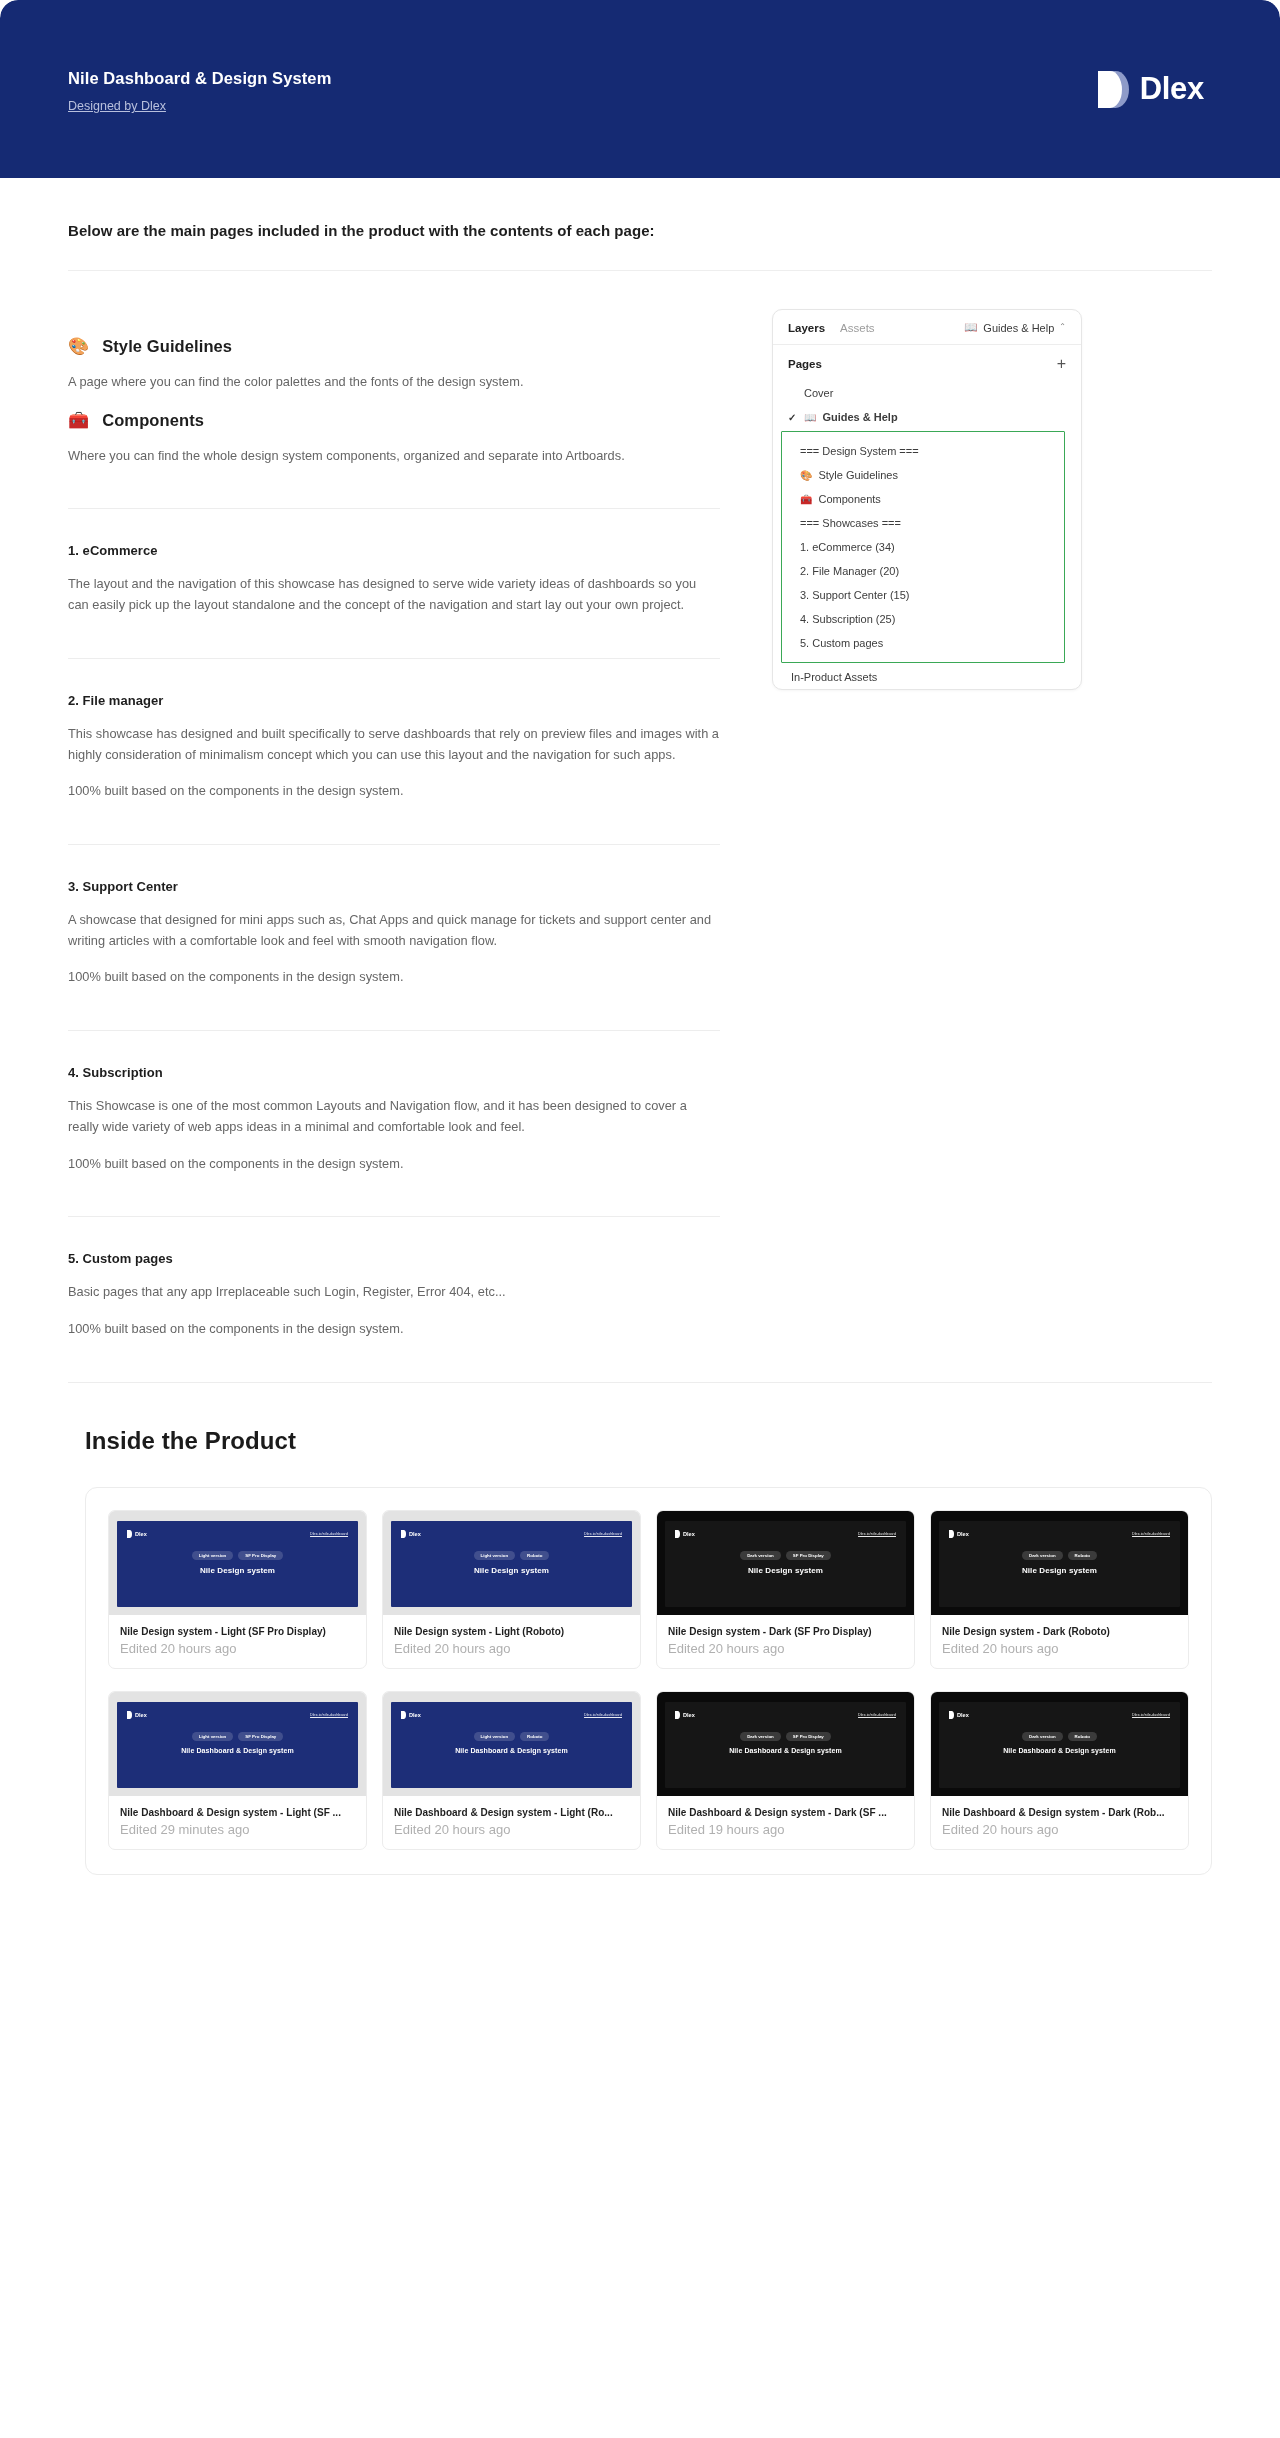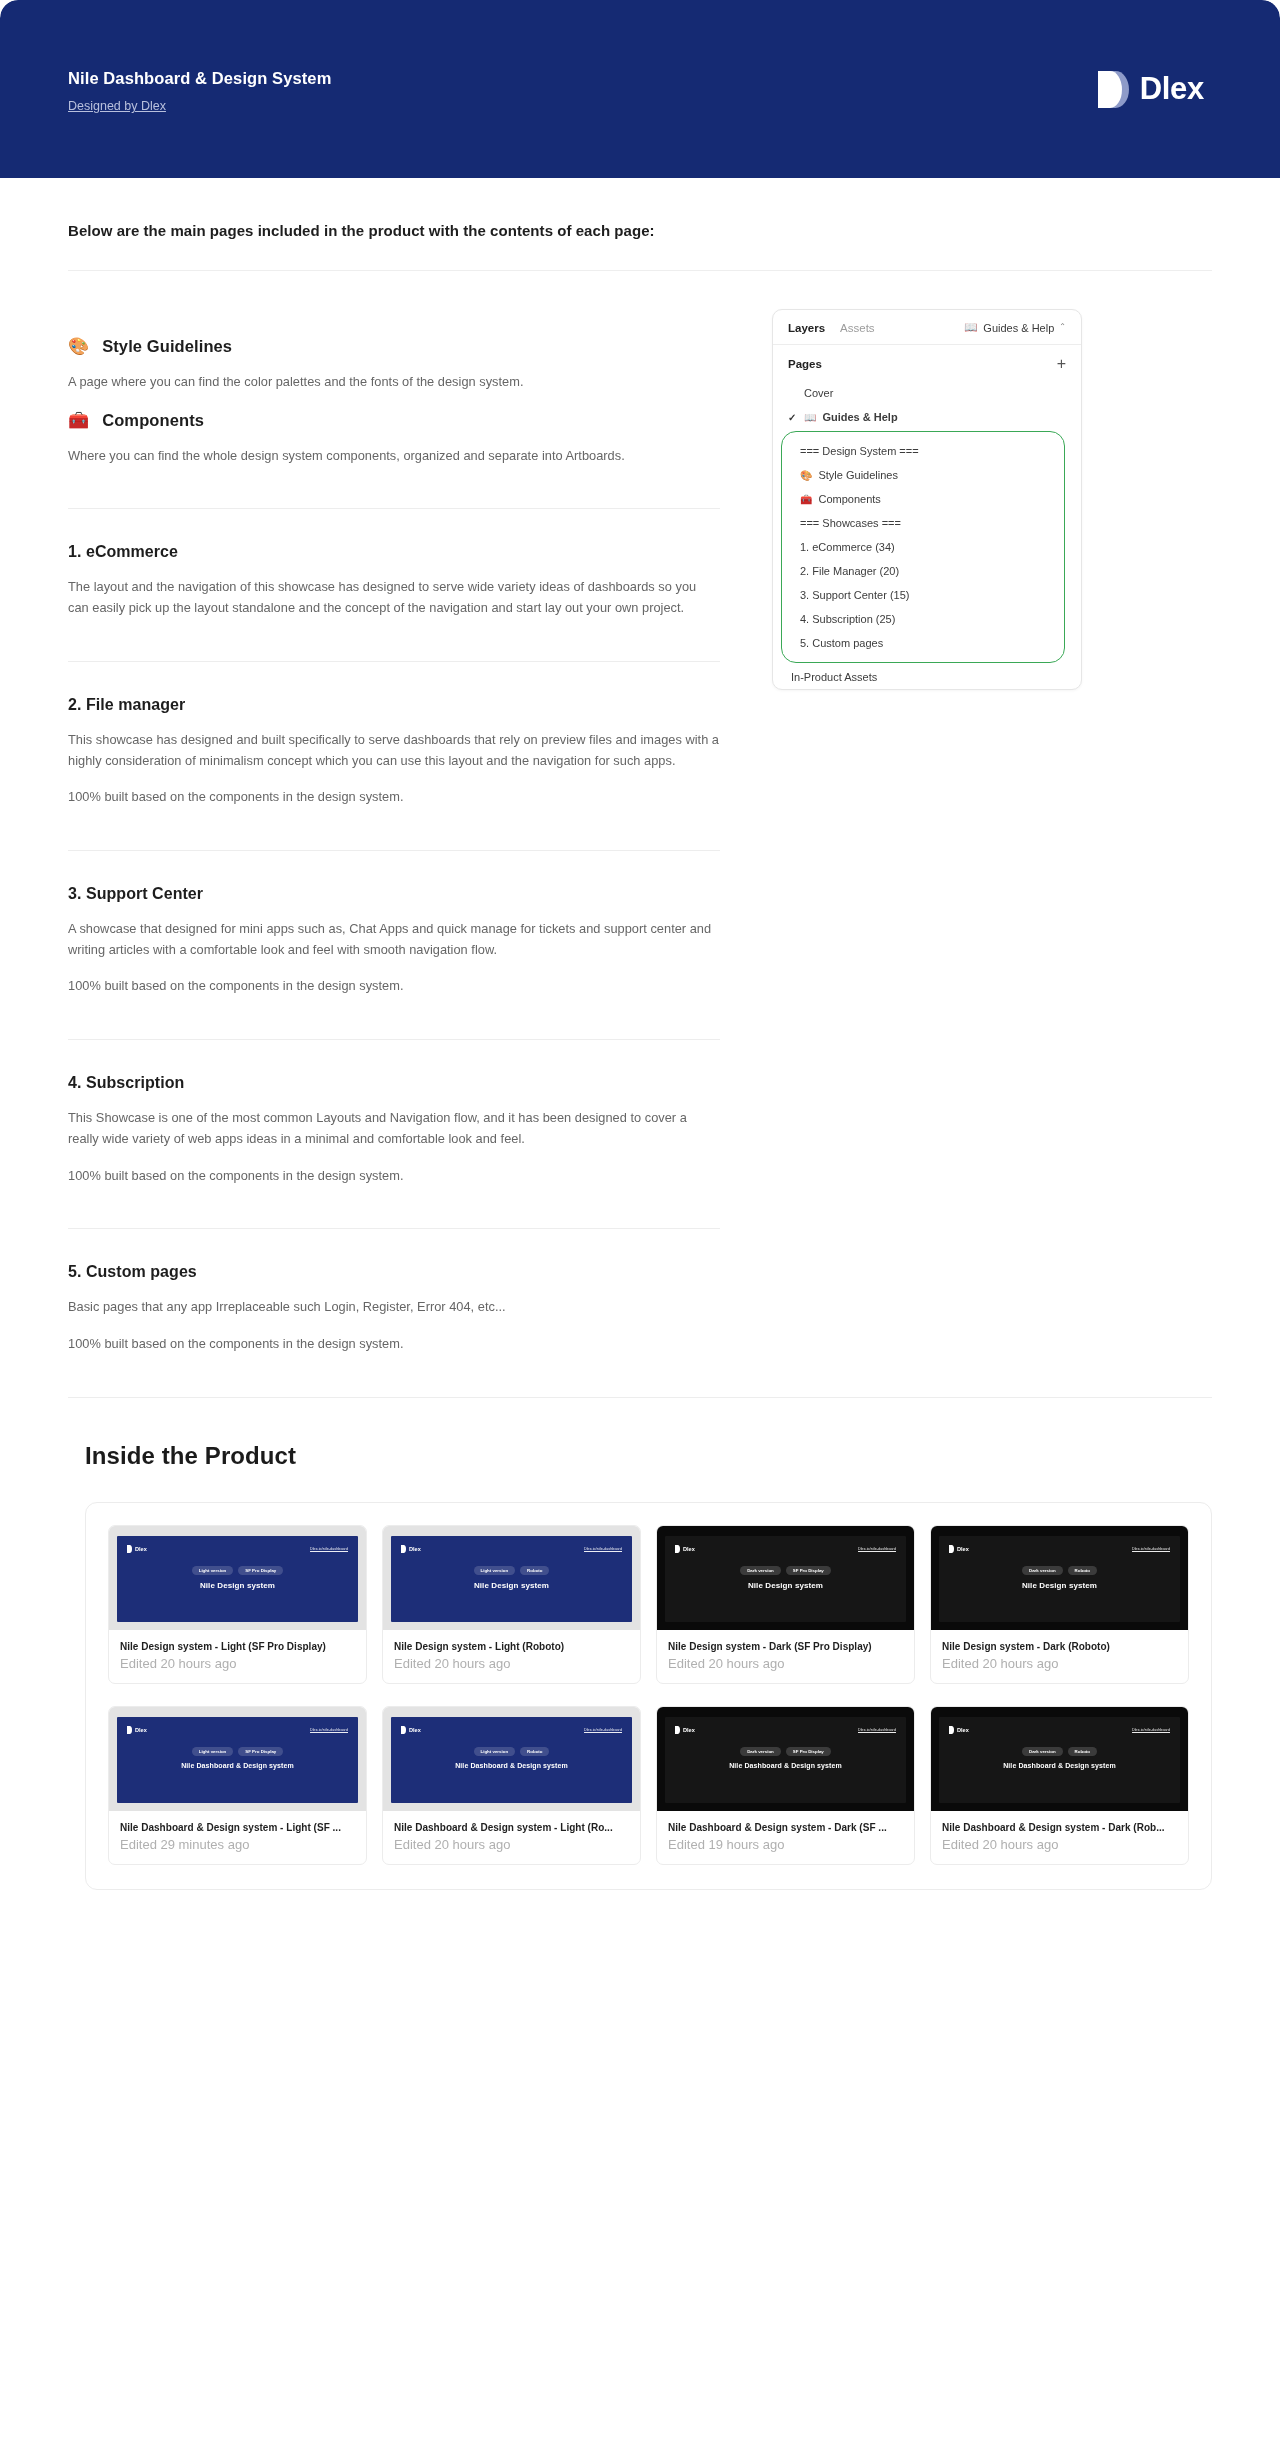--- a/index.html
+++ b/index.html
@@ -112,21 +112,21 @@
   .blk p, .sec p {
     font-size: 12.8px;
     line-height: 1.62;
     color: #666666;
     letter-spacing: .02px;
   }
   .blk p + p, .sec p + p { margin-top: 16px; }
 
   .sec { padding: 34px 0 0 0; }
   .sec h3 {
-    font-size: 16px;
+    font-size: 13px;
     font-weight: bold;
     color: #1d1d1d;
     margin-bottom: 16px;
     letter-spacing: .05px;
   }
   .divider {
     height: 1px;
     background: #ededed;
     width: 100%;
     margin-top: 42px;
@@ -173,21 +173,21 @@
     font-size: 11px;
     color: #3c3c3c;
     min-height: 22px;
   }
   .p-row .check { width: 16px; font-size: 10px; color: #333; }
   .p-row .ind { width: 16px; }
   .p-row .ic { margin-right: 6px; font-size: 10px; }
   .p-row.bold { font-weight: bold; }
   .group-box {
     border: 1.6px solid #3aa856;
-    border-radius: 15px;
+    border-radius: 1px;
     margin: 2px 16px 2px 8px;
     padding: 7px 0 7px 0;
   }
   .group-box .p-row { padding-left: 18px; }
 
   
   .inside {
     padding: 0 68px;
     margin-left: 17px;
   }

